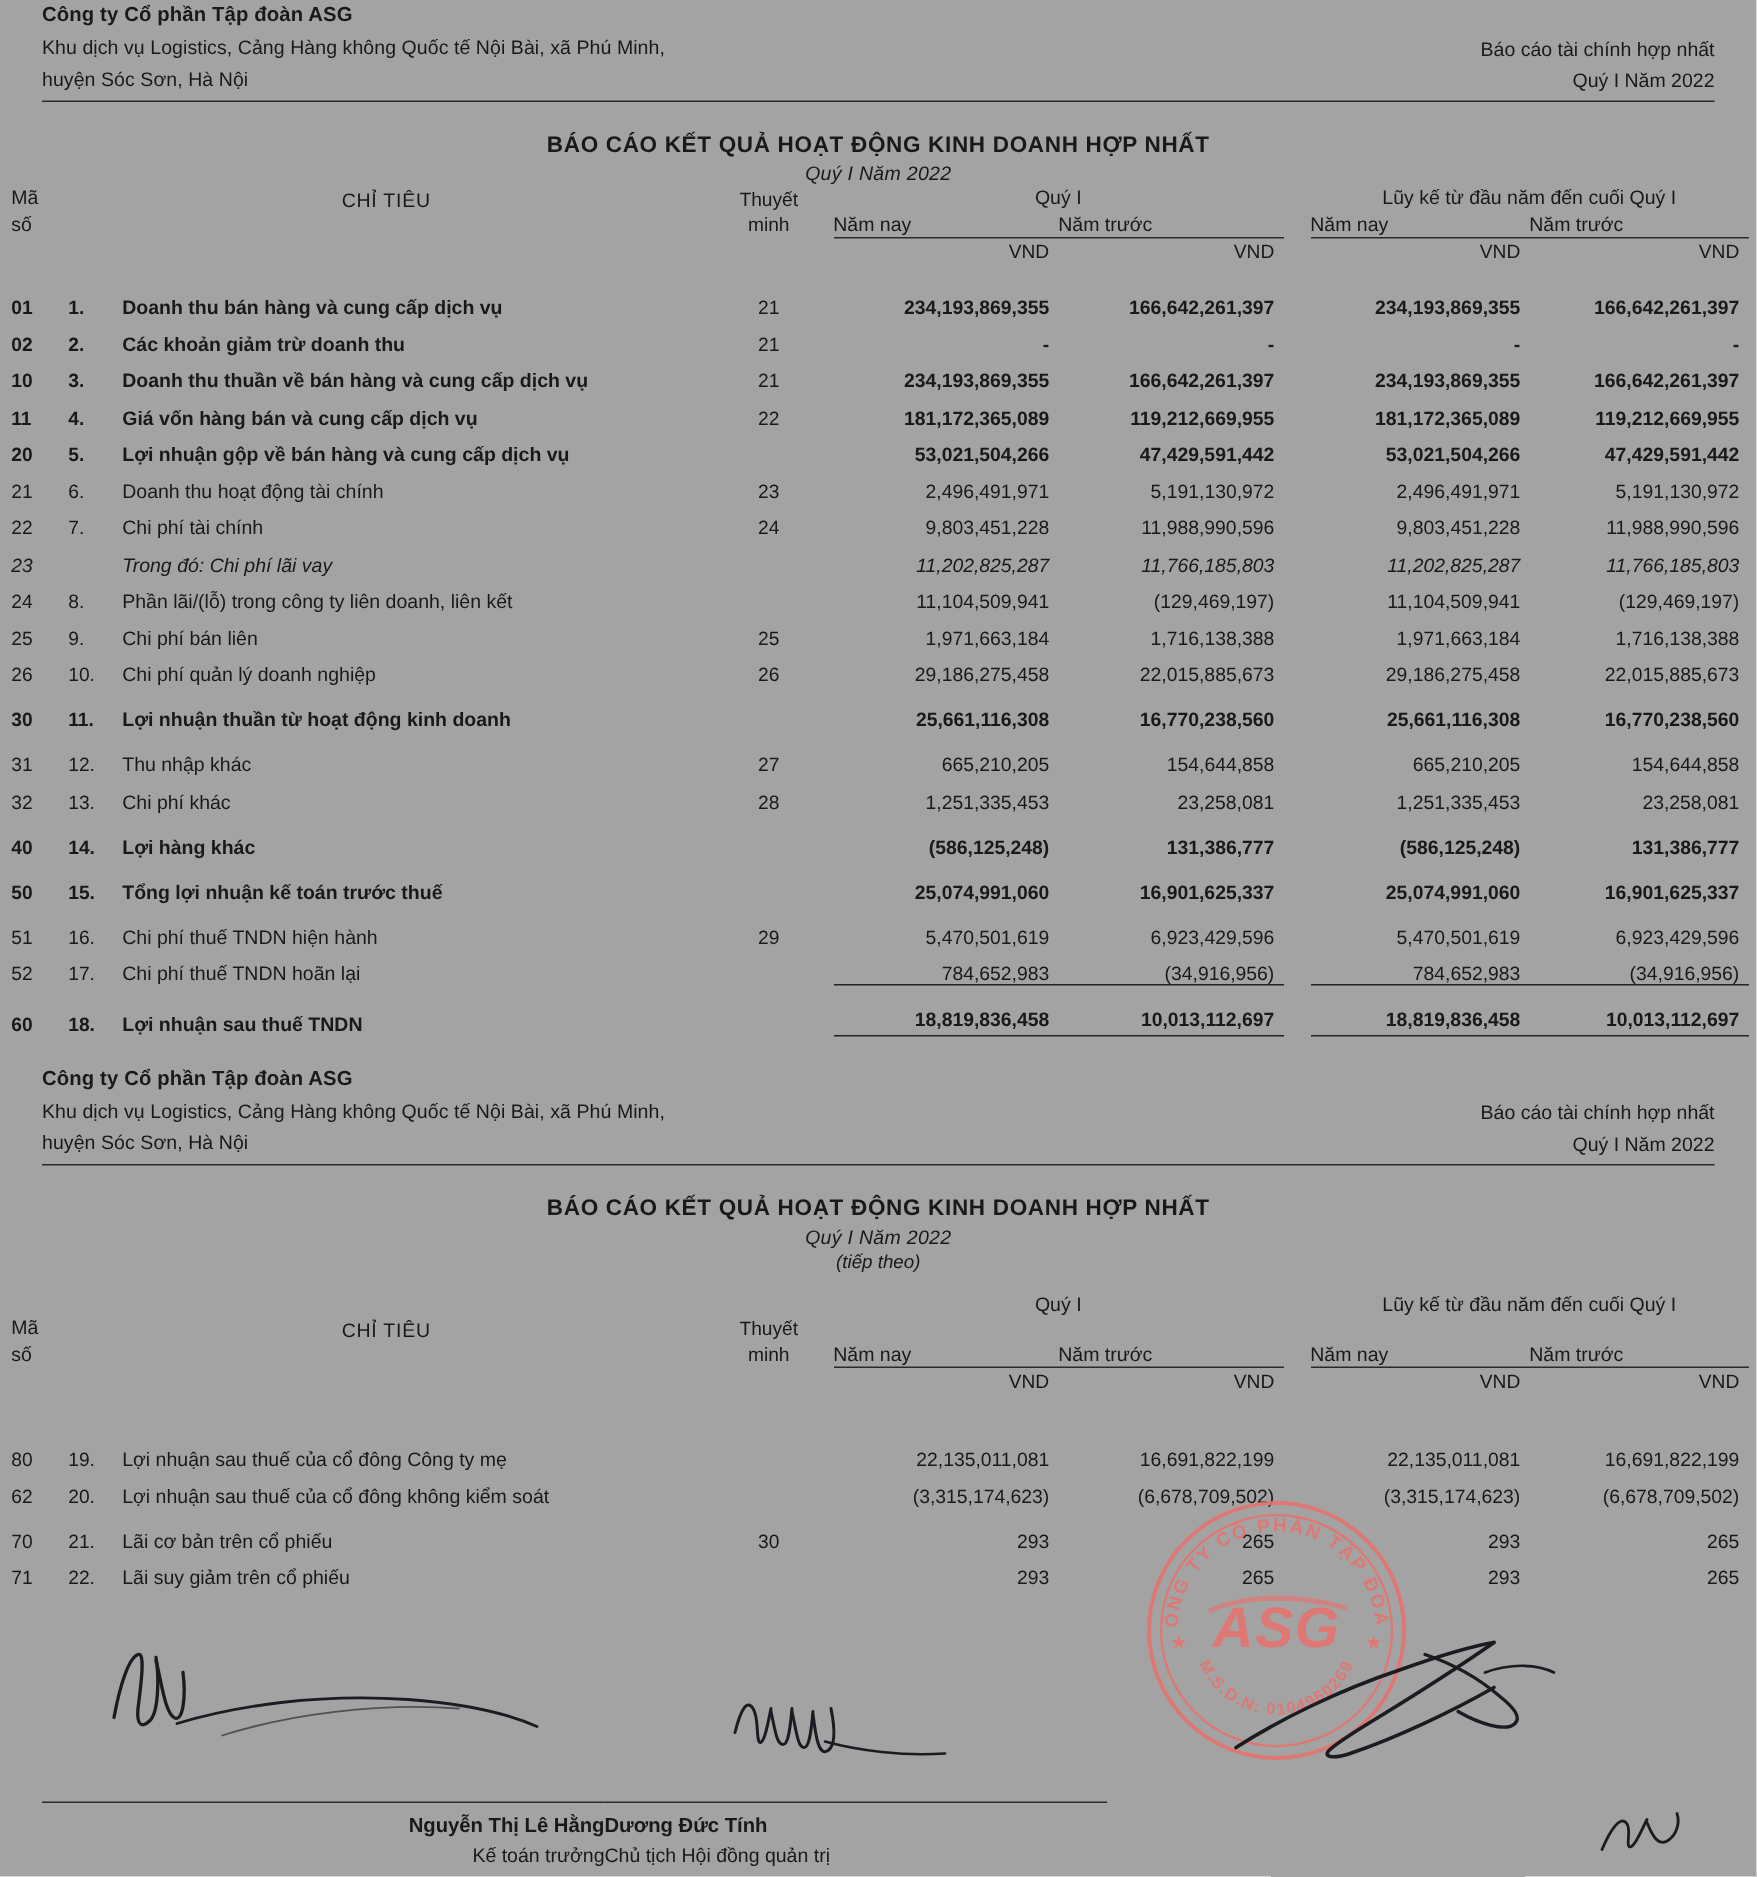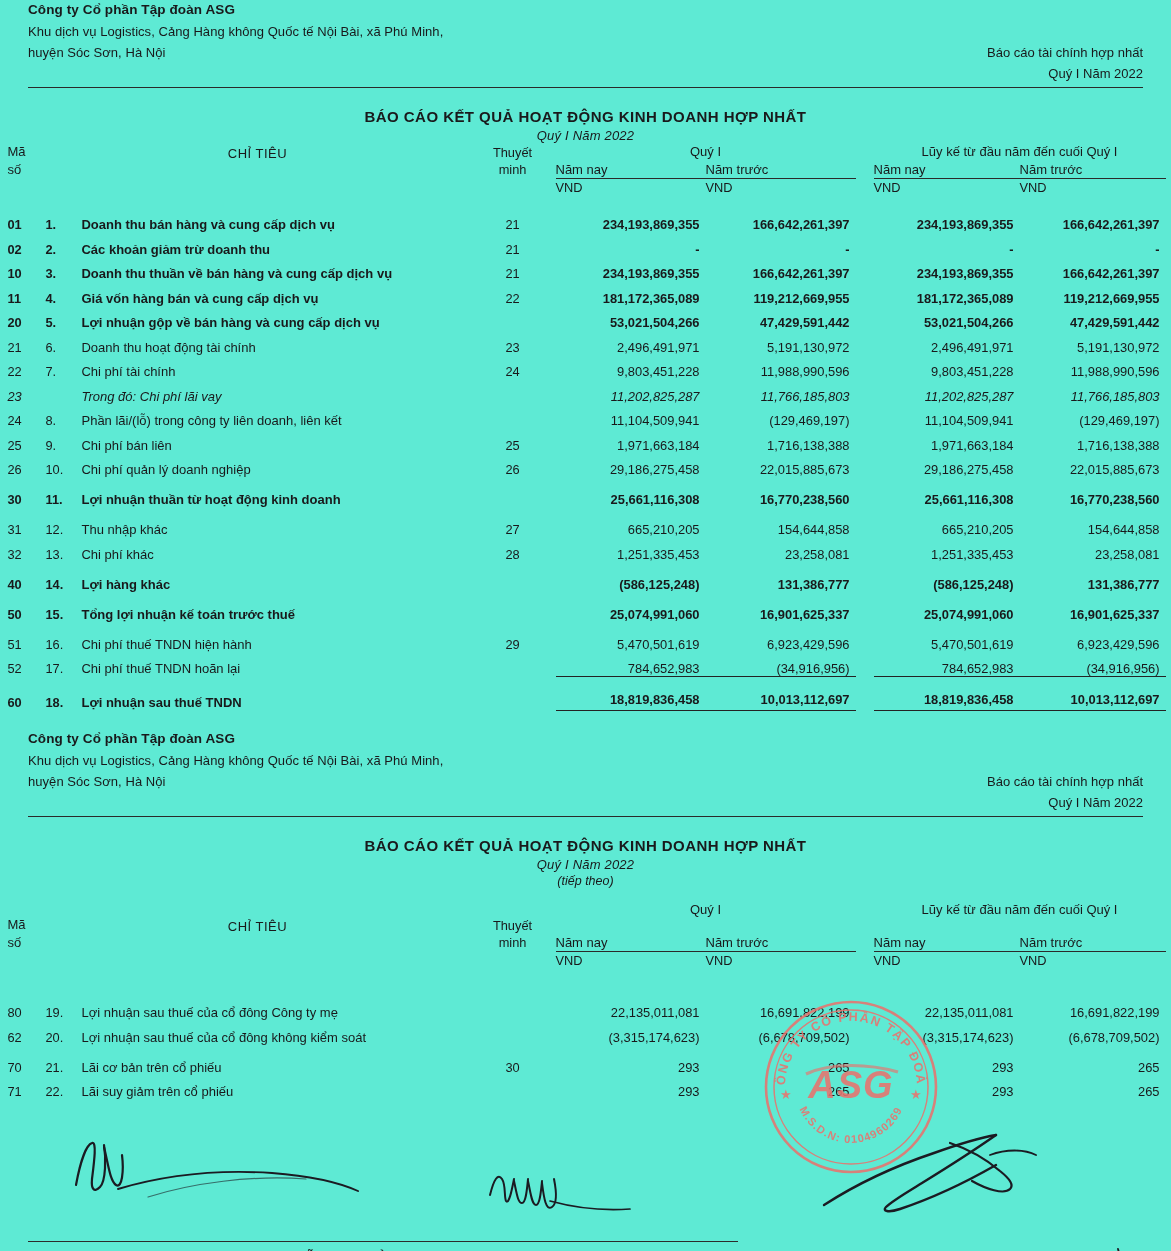--- a/index.html
+++ b/index.html
@@ -12,21 +12,21 @@
     font-family: "Liberation Sans", sans-serif;
     color: #19191b;
     -webkit-font-smoothing: antialiased;
   }
   .page {
     position: relative;
     width: 1171px;
     height: 1251px;
     margin: 0 auto;
     overflow: hidden;
-    background: #5eead4;
+    background: #a3a3a3;
   }
 
   
   .letterhead {
     position: relative;
     padding: 0 28px;
   }
   .lh-row {
     display: flex;
     justify-content: space-between;
@@ -43,21 +43,20 @@
     font-size: 13px;
     line-height: 1.62;
     letter-spacing: .05px;
   }
   .lh-right {
     text-align: right;
     font-size: 13px;
     line-height: 1.62;
     padding-top: 22px;
     white-space: nowrap;
-    margin-top: 20px;
   }
   .rule {
     border: 0;
     border-top: 1.3px solid #2a2a2a;
     margin: 3px 0 0 0;
   }
 
   
   .report-title {
     text-align: center;
@@ -128,20 +127,21 @@
     padding-bottom: 2px !important;
   }
   .h-year {
     font-size: 13px;
     text-align: left;
     padding: 0 6px 1px 0 !important;
     border-bottom: 1.2px solid #2a2a2a;
   }
   .h-vnd {
     font-size: 12.8px;
+    text-align: right;
     padding: 1px 6px 4px 0 !important;
   }
   tr.hdr-spacer td { height: 9px; }
 
   
   .b-ma {
     text-align: left;
     font-size: 12.8px;
     padding-left: 2px !important;
   }
@@ -702,18 +702,19 @@
 
     <div class="sig-row">
       <div class="sig-col b">
         <div class="sig-line"></div>
         <div class="sig-name">Nguyễn Thị Lê Hằng</div>
         <div class="sig-role">Kế toán trưởng</div>
       </div>
       <div class="sig-col c">
         <div class="sig-line"></div>
         <div class="sig-name">Dương Đức Tính</div>
+        <div class="sig-role">Chủ tịch Hội đồng quản trị</div>
       </div>
     </div>
 
   </div>
 
 </div>
 
 </body></html>

